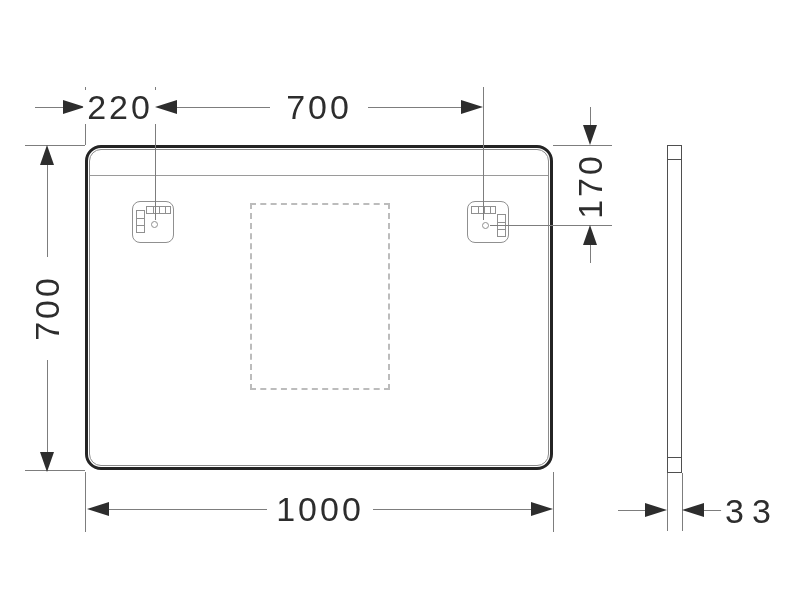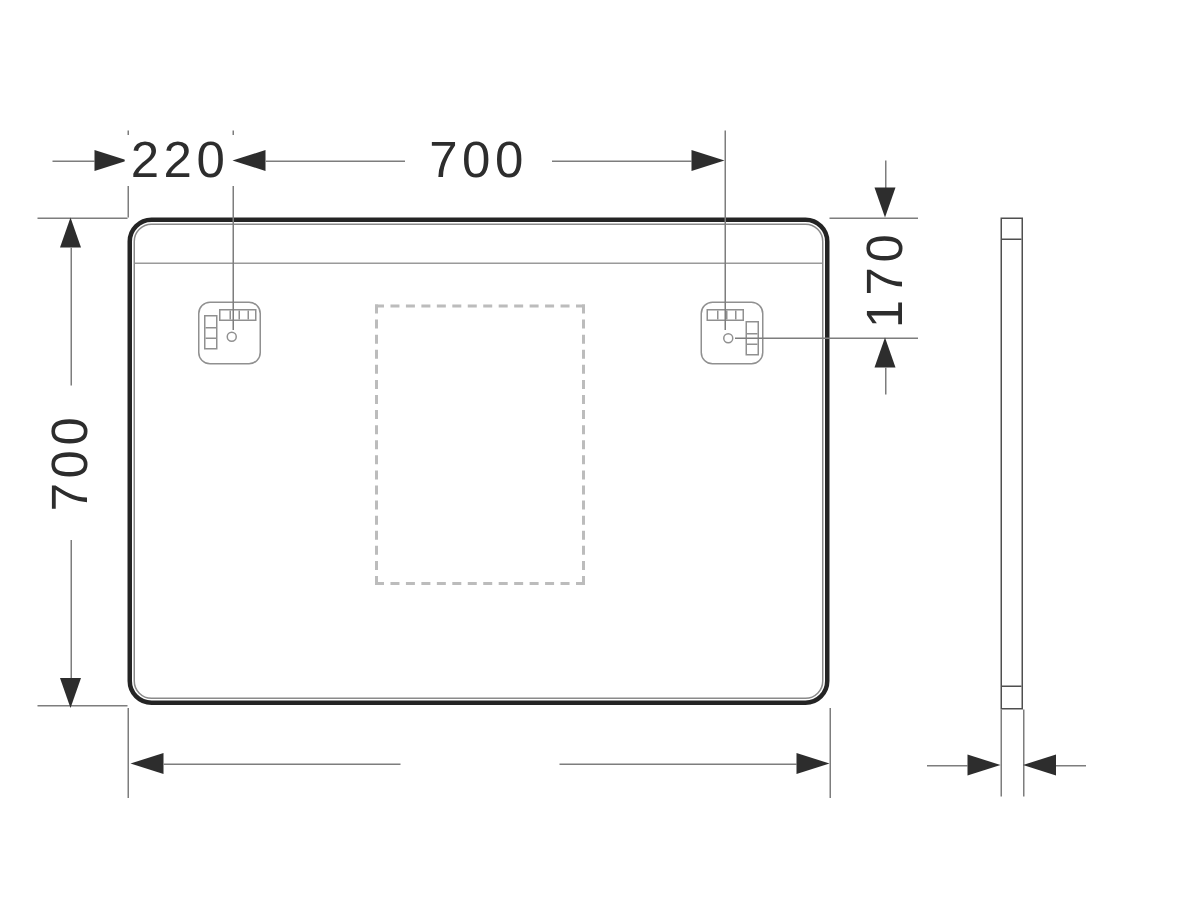--- a/index.html
+++ b/index.html
@@ -158,23 +158,25 @@
   <div class="vline" style="left:590px; top:107px; height:20px;"></div>
   <div class="arr arr-d" style="left:583px; top:125px;"></div>
   <div class="dim-label rot" style="left:590px; top:186px;">170</div>
   <div class="arr arr-u" style="left:583px; top:225px;"></div>
   <div class="vline" style="left:590px; top:245px; height:18px;"></div>
 
   <div class="vline" style="left:85px;  top:472px; height:60px;"></div>
   <div class="vline" style="left:553px; top:472px; height:60px;"></div>
   <div class="arr arr-l" style="left:87px; top:502px;"></div>
   <div class="hline" style="left:109px; top:509px; width:158px;"></div>
+  <div class="dim-label" style="left:320px; top:509px;">1000</div>
   <div class="hline" style="left:373px; top:509px; width:158px;"></div>
   <div class="arr arr-r" style="left:531px; top:502px;"></div>
 
   <div class="vline" style="left:667px; top:473px; height:58px;"></div>
   <div class="vline" style="left:682px; top:473px; height:58px;"></div>
   <div class="hline" style="left:618px; top:510px; width:27px;"></div>
   <div class="arr arr-r" style="left:645px; top:503px;"></div>
   <div class="arr arr-l" style="left:682px; top:503px;"></div>
   <div class="hline" style="left:704px; top:510px; width:20px;"></div>
+  <div class="dim-label" style="left:752px; top:511px; letter-spacing:8px;">33</div>
 
 </div>
 
 </body></html>

